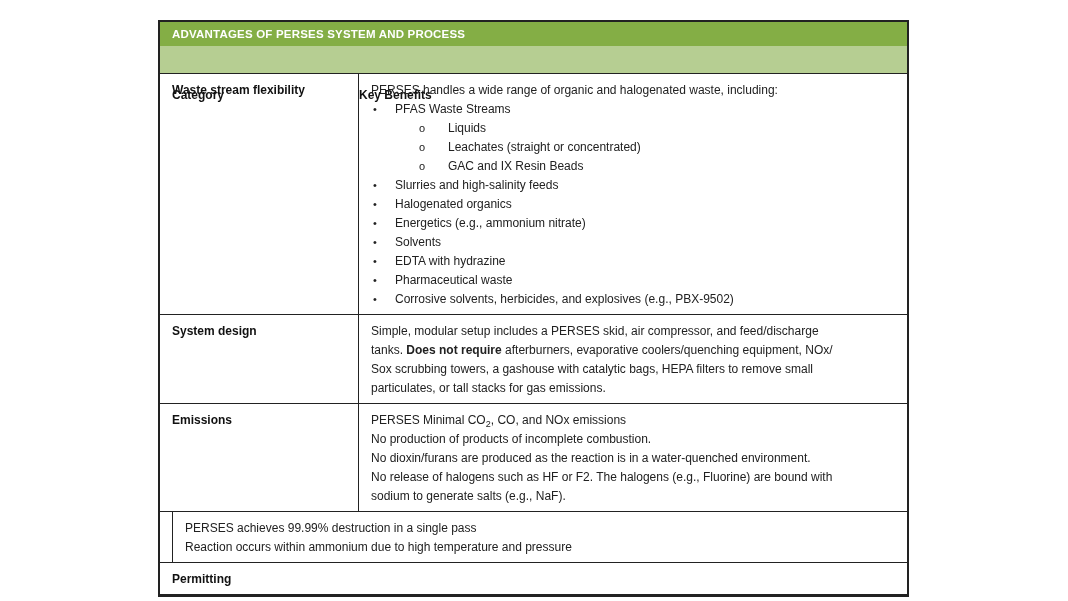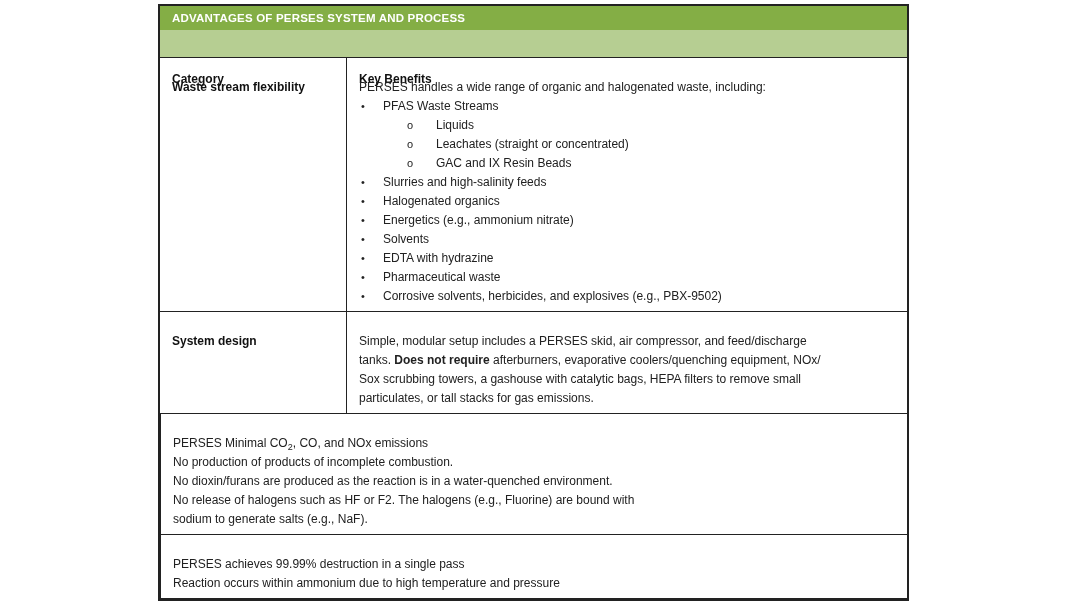--- a/index.html
+++ b/index.html
@@ -13,21 +13,21 @@
   }
   :root {
     --title-bg: #84AE45;
     --header-bg: #B6CE92;
     --border: #222222;
     --text: #212121;
   }
   .table {
     position: absolute;
     left: 158px;
-    top: 4px;
+    top: 20px;
     width: 751px;
     box-sizing: border-box;
     border-top: 2px solid var(--border);
     border-left: 2px solid var(--border);
     border-right: 2px solid var(--border);
     border-bottom: 3px solid var(--border);
     background: #ffffff;
   }
   .title-bar {
     background: var(--title-bg);
@@ -56,35 +56,36 @@
   }
   .hcell.cat { width: 186px; flex: none; }
   .hcell.ben { flex: 1; border-left: 1.5px solid var(--border); }
   .row {
     display: flex;
     border-top: 1.5px solid var(--border);
     background: #ffffff;
   }
   .cell {
     box-sizing: border-box;
-    padding: 20px 12px 5px 12px;
+    padding: 7px 12px 5px 12px;
     font-size: 12px;
     color: var(--text);
   }
   .cell.cat {
     width: 186px;
     flex: none;
     font-weight: bold;
     color: #111111;
     line-height: 19px;
   }
   .cell.ben {
     flex: 1;
     border-left: 1.5px solid var(--border);
     line-height: 19px;
+    margin-left: 12px;
   }
   .line { position: relative; white-space: nowrap; }
   .line.b1 { padding-left: 24px; }
   .line.b2 { padding-left: 77px; }
   .marker {
     position: absolute;
     font-size: 11px;
     color: var(--text);
   }
   .line.b1 .marker { left: 2px; top: 0; }
@@ -126,30 +127,32 @@
       <div class="row">
         <div class="cell cat">System design</div>
         <div class="cell ben">
           <div class="line"><span>Simple, modular setup includes a PERSES skid, air compressor, and feed/discharge</span></div>
           <div class="line"><span>tanks. </span><span class="bold">Does not require</span><span> afterburners, evaporative coolers/quenching equipment, NOx/</span></div>
           <div class="line"><span>Sox scrubbing towers, a gashouse with catalytic bags, HEPA filters to remove small</span></div>
           <div class="line"><span>particulates, or tall stacks for gas emissions.</span></div>
         </div>
       </div>
       <div class="row">
+        <div class="cell cat">Emissions</div>
         <div class="cell ben">
           <div class="line"><span>PERSES Minimal CO</span><sub class="chem">2</sub><span>, CO, and NOx emissions</span></div>
           <div class="line"><span>No production of products of incomplete combustion.</span></div>
           <div class="line"><span>No dioxin/furans are produced as the reaction is in a water-quenched environment.</span></div>
           <div class="line"><span>No release of halogens such as HF or F2. The halogens (e.g., Fluorine) are bound with</span></div>
           <div class="line"><span>sodium to generate salts (e.g., NaF).</span></div>
         </div>
       </div>
       <div class="row">
         <div class="cell ben">
           <div class="line"><span>PERSES achieves 99.99% destruction in a single pass</span></div>
           <div class="line"><span>Reaction occurs within ammonium due to high temperature and pressure</span></div>
         </div>
       </div>
       <div class="row">
+        <div class="cell cat">Permitting</div>
       </div>
     </div>
 </div>
 
 </body></html>

